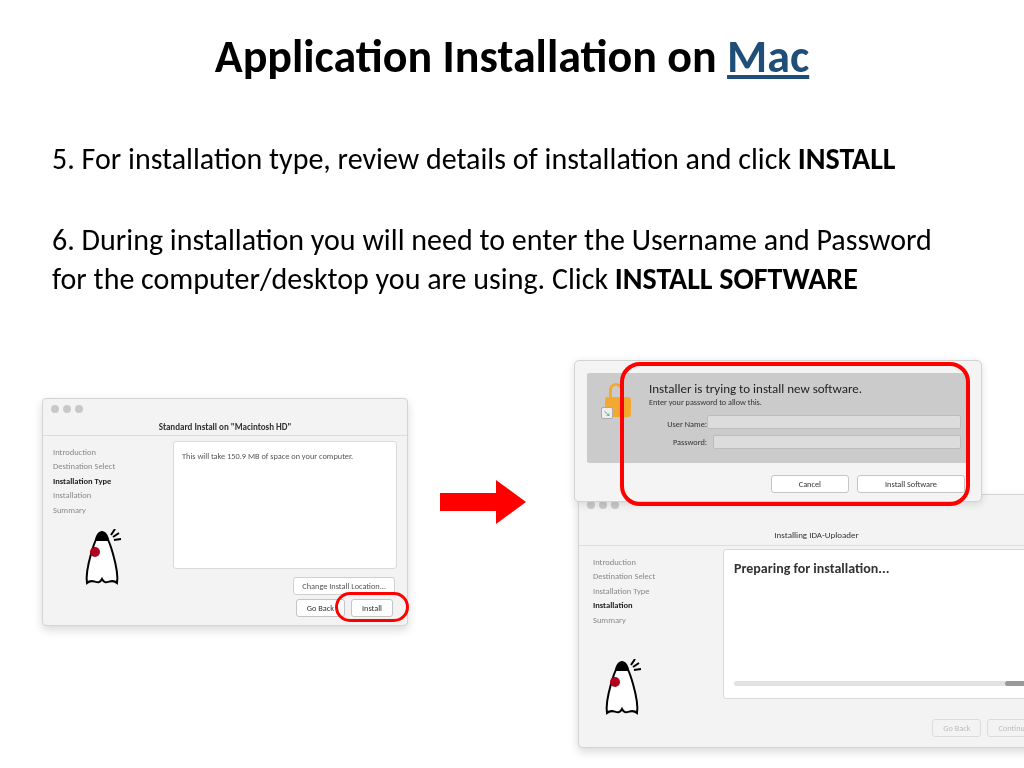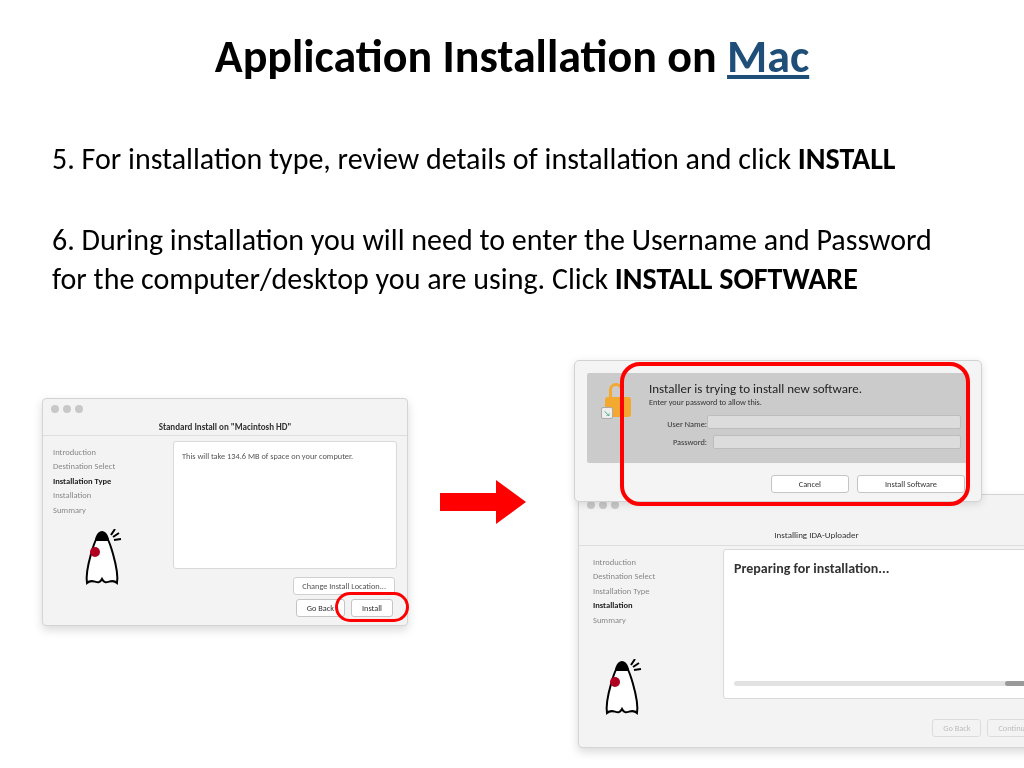--- a/index.html
+++ b/index.html
@@ -99,21 +99,21 @@
 
   <div class="sidebar">
     <div>Introduction</div>
     <div>Destination Select</div>
     <div class="active">Installation Type</div>
     <div>Installation</div>
     <div>Summary</div>
   </div>
 
   <div class="main-pane">
-    <div>This will take 134.6 MB of space on your computer.</div>
+    <div>This will take 150.9 MB of space on your computer.</div>
     <div class="gap"></div>
   </div>
 
   <div class="btn-row">
     <span class="change-loc">Change Install Location...</span>
   </div>
 
   <div class="foot-btns">
     <span class="mac-btn">Go Back</span>
     <span class="mac-btn">Install</span>

